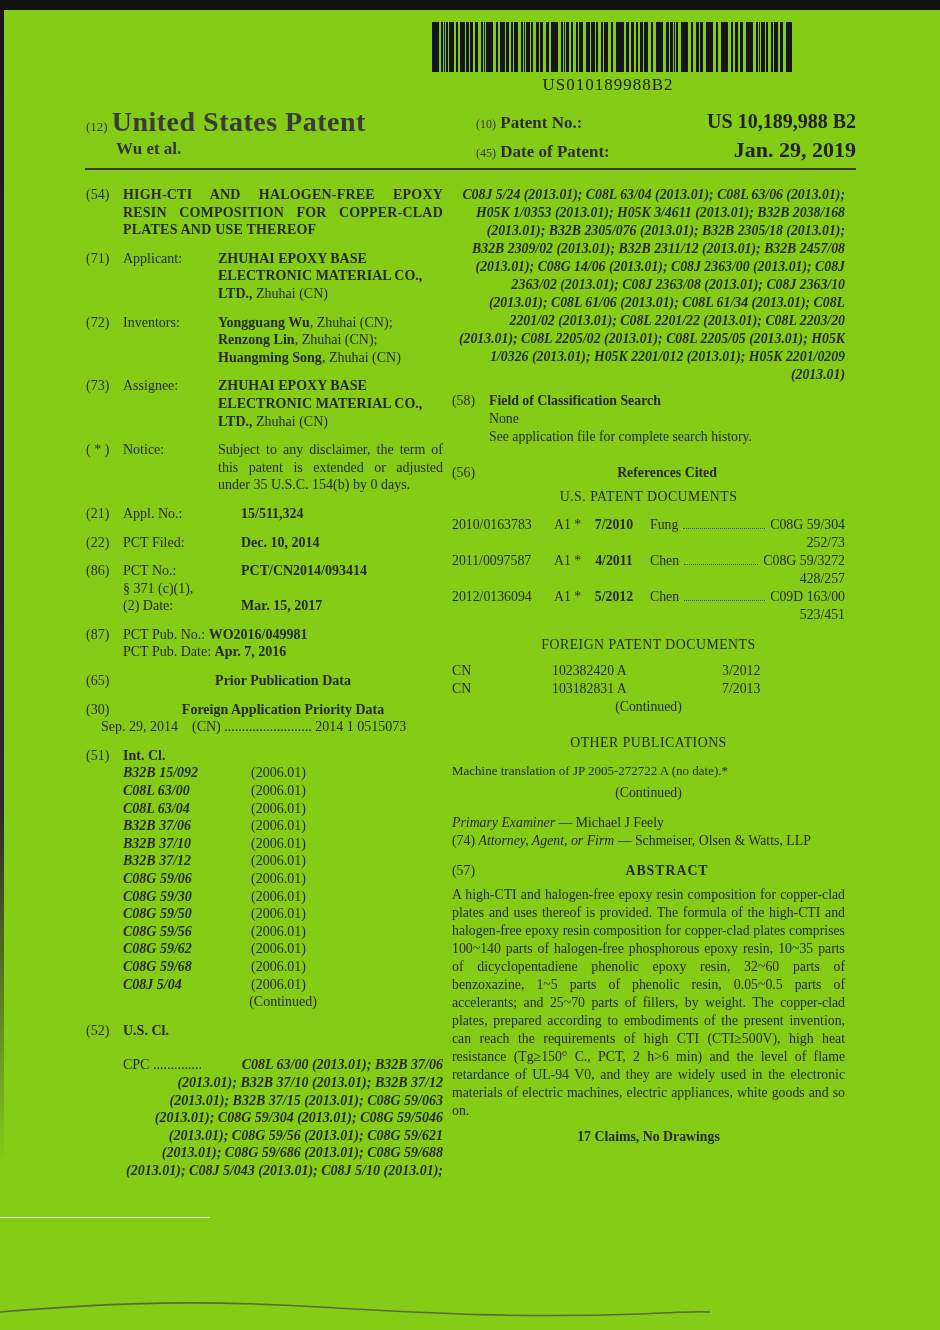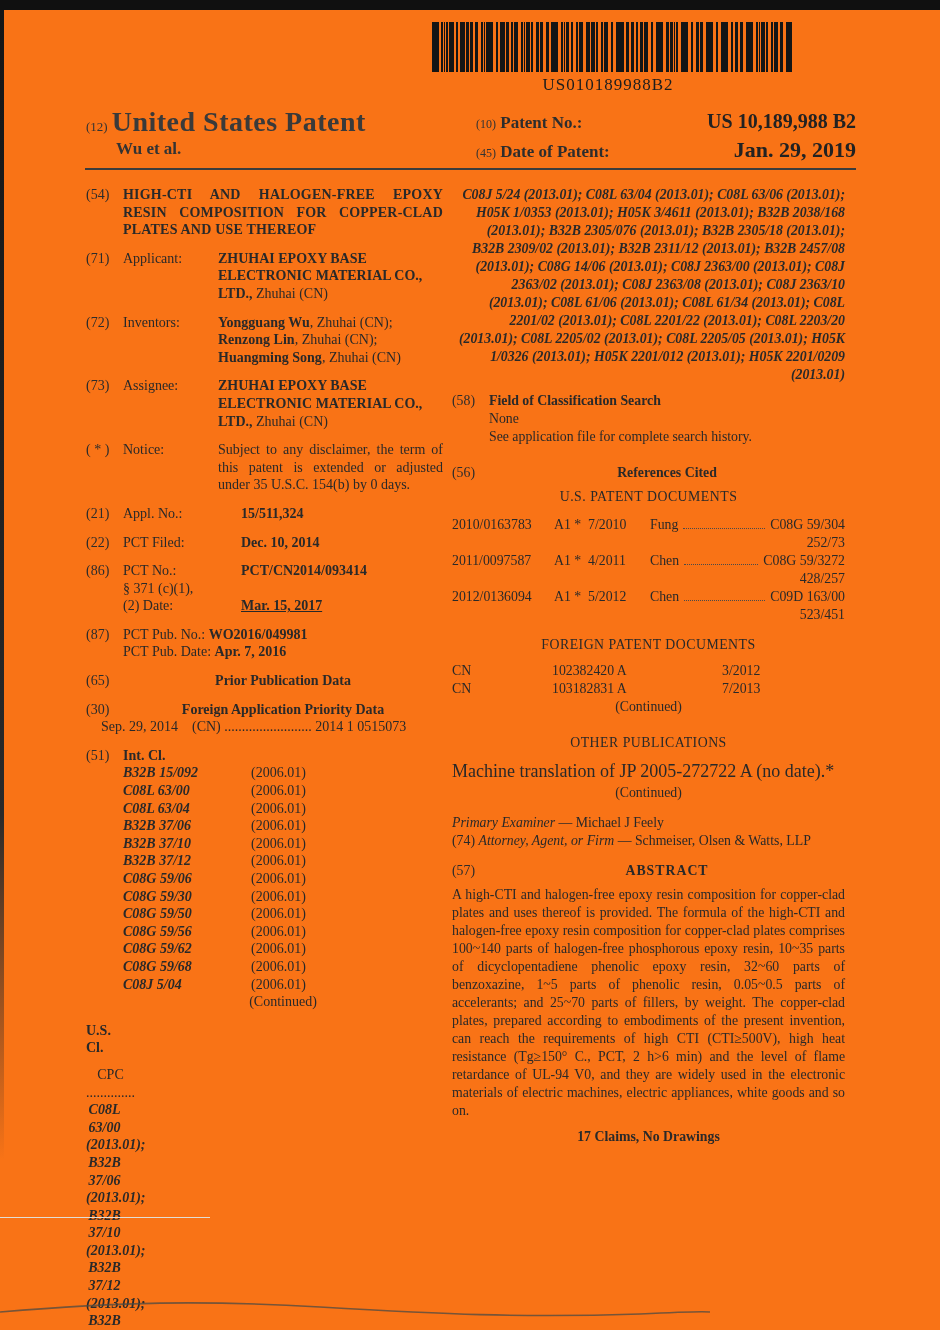--- a/index.html
+++ b/index.html
@@ -1,16 +1,16 @@
 <!DOCTYPE html>
 <html><head>
 <meta charset="utf-8">
 <style>
   html,body{margin:0;padding:0;background:#ffffff;}
-  .page{position:relative;width:940px;height:1330px;background:#f97316;overflow:hidden;
+  .page{position:relative;width:940px;height:1330px;background:#84cc16;overflow:hidden;
         font-family:"Liberation Serif","DejaVu Serif",serif;color:#292929;}
   .edge-top{position:absolute;left:0;top:0;width:940px;height:10px;background:#101010;}
   .edge-left{position:absolute;left:0;top:10px;width:4px;height:1150px;
              background:linear-gradient(180deg,#161616 0%,#2a2a2a 70%,rgba(40,40,40,0) 100%);}
   
   .barcode-wrap{position:absolute;left:432px;top:22px;width:352px;text-align:center;}
   .barcode{height:50px;width:100%;
     background:
       repeating-linear-gradient(90deg,#151515 0 2px,rgba(0,0,0,0) 2px 5px),
       repeating-linear-gradient(90deg,#151515 0 1px,rgba(0,0,0,0) 1px 8px),
@@ -40,26 +40,26 @@
   .sec3w{display:grid;grid-template-columns:37px 118px 1fr;margin-bottom:11px;}
   .num{color:#2c2c2c;}
   .b{font-weight:bold;}
   .bi{font-weight:bold;font-style:italic;}
   .it{font-style:italic;}
   .just{text-align:justify;}
   .ctr{text-align:center;}
   .title-54{font-weight:bold;letter-spacing:.2px;}
   .icl-row{display:flex;}
   .icl-row .code{width:128px;font-weight:bold;font-style:italic;}
-  .cpc-block{text-align:center;margin-top:9px;}
+  .cpc-block{text-align:right;margin-top:17px;}
   .cpc-cont{text-align:right;}
   .usdoc{display:flex;align-items:baseline;white-space:nowrap;}
   .usdoc .n1{width:102px;}
   .usdoc .k{width:34px;}
-  .usdoc .d{width:52px;text-align:left;margin-right:10px;}
+  .usdoc .d{width:52px;text-align:center;margin-right:10px;font-weight:bold;}
   .usdoc .leader{flex:1;border-bottom:1.6px dotted #4a4a4a;margin:0 5px 3px 5px;min-width:20px;}
   .usdoc-sub{text-align:right;}
   .fdoc{display:flex;}
   .fdoc .c{width:100px;}
   .fdoc .n{width:170px;}
   .squiggle{position:absolute;left:0;top:1280px;width:940px;height:50px;}
   .faint-line{position:absolute;left:0;top:1217px;width:210px;height:1px;background:#e2ded6;} .gap8{height:8px;} .gap10{height:10px;} .gap12{height:12px;}
 </style>
 </head>
 <body>
@@ -138,21 +138,21 @@
       <span>PCT Filed:</span>
       <span class="b">Dec. 10, 2014</span>
     </div>
 
     <div class="sec3w">
       <span class="num">(86)</span>
       <span>PCT No.:</span>
       <span class="b">PCT/CN2014/093414</span>
       <span></span>
       <span><span>§ 371 (c)(1),</span><br><span>(2) Date:</span></span>
-      <span class="b" style="align-self:end;text-decoration:underline;">Mar. 15, 2017</span>
+      <span class="b" style="align-self:end;">Mar. 15, 2017</span>
     </div>
 
     <div class="sec">
       <span class="num">(87)</span>
       <span>
         <span>PCT Pub. No.:</span> <span class="b">WO2016/049981</span><br>
         <span>PCT Pub. Date:</span> <span class="b">Apr. 7, 2016</span>
       </span>
     </div>
 
@@ -230,20 +230,21 @@
           </div>
         <div class="icl-row">
             <span class="code">C08J 5/04</span>
             <span>(2006.01)</span>
           </div>
         <div class="ctr">(Continued)</div>
       </span>
     </div>
 
     <div class="sec">
+      <span class="num">(52)</span>
       <span>
         <div class="b">U.S. Cl.</div>
         <div class="cpc-block"><span style="float:left;"><span>CPC</span> <span>..............</span></span><span class="bi">C08L 63/00 (2013.01); B32B 37/06 (2013.01); B32B 37/10 (2013.01); B32B 37/12 (2013.01); B32B 37/15 (2013.01); C08G 59/063 (2013.01); C08G 59/304 (2013.01); C08G 59/5046 (2013.01); C08G 59/56 (2013.01); C08G 59/621 (2013.01); C08G 59/686 (2013.01); C08G 59/688 (2013.01); C08J 5/043 (2013.01); C08J 5/10 (2013.01);</span></div>
       </span>
     </div>
   </div>
 
   <div class="col col-right">
 
     <div class="cpc-cont bi">C08J 5/24 (2013.01); C08L 63/04 (2013.01); C08L 63/06 (2013.01); H05K 1/0353 (2013.01); H05K 3/4611 (2013.01); B32B 2038/168 (2013.01); B32B 2305/076 (2013.01); B32B 2305/18 (2013.01); B32B 2309/02 (2013.01); B32B 2311/12 (2013.01); B32B 2457/08 (2013.01); C08G 14/06 (2013.01); C08J 2363/00 (2013.01); C08J 2363/02 (2013.01); C08J 2363/08 (2013.01); C08J 2363/10 (2013.01); C08L 61/06 (2013.01); C08L 61/34 (2013.01); C08L 2201/02 (2013.01); C08L 2201/22 (2013.01); C08L 2203/20 (2013.01); C08L 2205/02 (2013.01); C08L 2205/05 (2013.01); H05K 1/0326 (2013.01); H05K 2201/012 (2013.01); H05K 2201/0209 (2013.01)</div>
@@ -308,21 +309,21 @@
       </div>
     <div class="fdoc">
         <span class="c">CN</span>
         <span class="n">103182831  A</span>
         <span>7/2013</span>
       </div>
     <div class="ctr">(Continued)</div>
 
     <div class="gap12"></div>
     <div class="ctr" style="letter-spacing:.5px;margin:6px 0 10px;">OTHER PUBLICATIONS</div>
-    <div style="font-size:18px;">Machine translation of JP 2005-272722 A (no date).*</div>
+    <div style="font-size:13px;">Machine translation of JP 2005-272722 A (no date).*</div>
     <div class="ctr" style="margin-top:4px;">(Continued)</div>
 
     <div class="gap12"></div>
     <div><span class="it">Primary Examiner</span><span> — Michael J Feely</span></div>
     <div><span>(74)</span> <span class="it">Attorney, Agent, or Firm</span><span> — Schmeiser, Olsen &amp; Watts, LLP</span></div>
 
     <div class="gap12"></div>
     <div class="sec" style="margin-bottom:6px;">
       <span class="num">(57)</span>
       <div class="ctr b" style="letter-spacing:1px;">ABSTRACT</div>

